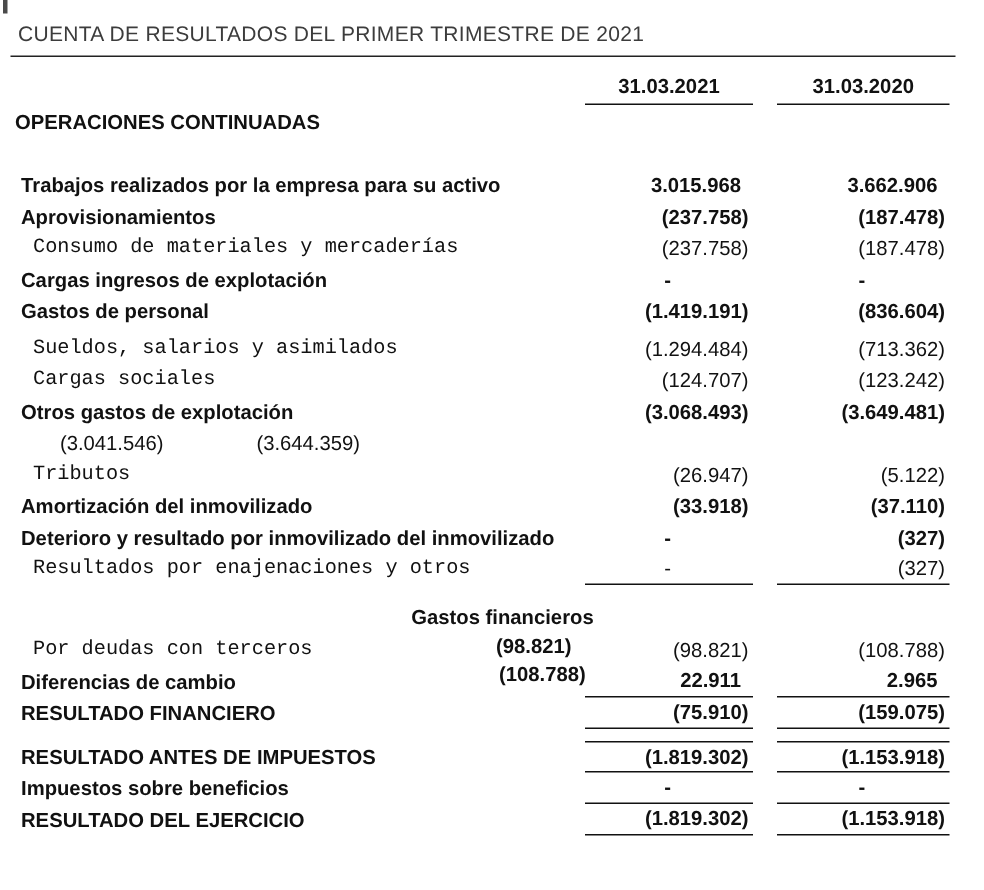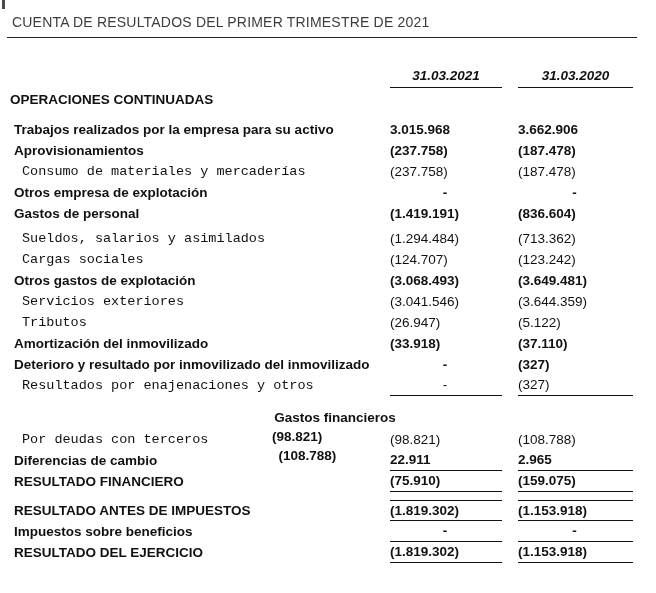--- a/index.html
+++ b/index.html
@@ -31,42 +31,43 @@
   .cols { display: flex; align-items: baseline; }
   .lbl {
     flex: 1 1 0; min-width: 0;
     padding-left: 14px;
     white-space: nowrap;
     overflow: visible;
     font-size: 13.5px;
   }
   .val {
     width: 112px;
+    text-align: right;
     font-size: 13.5px;
     padding-right: 3px;
     white-space: nowrap;
   }
   .val2 { width: 115px; margin-left: 16px; }
   .page-right-pad { width: 23px; flex: 0 0 23px; }
   
-  .head-row { margin-top: 30px; font-style: italic; }
+  .head-row { margin-top: 12px; }
   .hcol {
     width: 112px; text-align: center;
     font-weight: 700; font-size: 13.5px;
     padding-bottom: 4px;
     border-bottom: 1.7px solid #111111;
   }
   .hcol2 { width: 115px; margin-left: 16px; }
   .section-header {
     margin-top: 4px;
     padding-left: 10px;
     font-size: 13.5px;
     font-weight: 700;
   }
-  .rows { margin-top: 12px; }
+  .rows { margin-top: 24px; }
   .row { height: 21px; align-items: center; }
   .row .lbl, .row .val { line-height: 19px; }
   .row.bold .lbl, .row.bold .val { font-weight: 700; }
   .row.indent .lbl { padding-left: 22px; font-family: Liberation Mono, monospace; }
   .row.rb .val { border-bottom: 1.6px solid #111111; height: 21px; }
   .row.ra .val { border-top: 1.6px solid #111111; }
   .val.pos { padding-right: 8px; }
   .val.dash { text-align: center; padding-right: 2px; }
 </style>
 </head>
@@ -102,21 +103,21 @@
         <div class="val val2">(187.478)</div>
         <div class="page-right-pad"></div>
       </div>
       <div class="cols row indent">
         <div class="lbl">Consumo de materiales y mercaderías</div>
         <div class="val">(237.758)</div>
         <div class="val val2">(187.478)</div>
         <div class="page-right-pad"></div>
       </div>
       <div class="cols row bold">
-        <div class="lbl">Otros empresa de explotación</div>
+        <div class="lbl">Cargas ingresos de explotación</div>
         <div class="val dash">-</div>
         <div class="val val2 dash">-</div>
         <div class="page-right-pad"></div>
       </div>
       <div class="cols row bold">
         <div class="lbl">Gastos de personal</div>
         <div class="val">(1.419.191)</div>
         <div class="val val2">(836.604)</div>
         <div class="page-right-pad"></div>
       </div>
@@ -132,21 +133,20 @@
         <div class="val val2">(123.242)</div>
         <div class="page-right-pad"></div>
       </div>
       <div class="cols row bold">
         <div class="lbl">Otros gastos de explotación</div>
         <div class="val">(3.068.493)</div>
         <div class="val val2">(3.649.481)</div>
         <div class="page-right-pad"></div>
       </div>
       <div class="cols row indent">
-        <div class="lbl">Servicios exteriores</div>
         <div class="val">(3.041.546)</div>
         <div class="val val2">(3.644.359)</div>
         <div class="page-right-pad"></div>
       </div>
       <div class="cols row indent">
         <div class="lbl">Tributos</div>
         <div class="val">(26.947)</div>
         <div class="val val2">(5.122)</div>
         <div class="page-right-pad"></div>
       </div>

